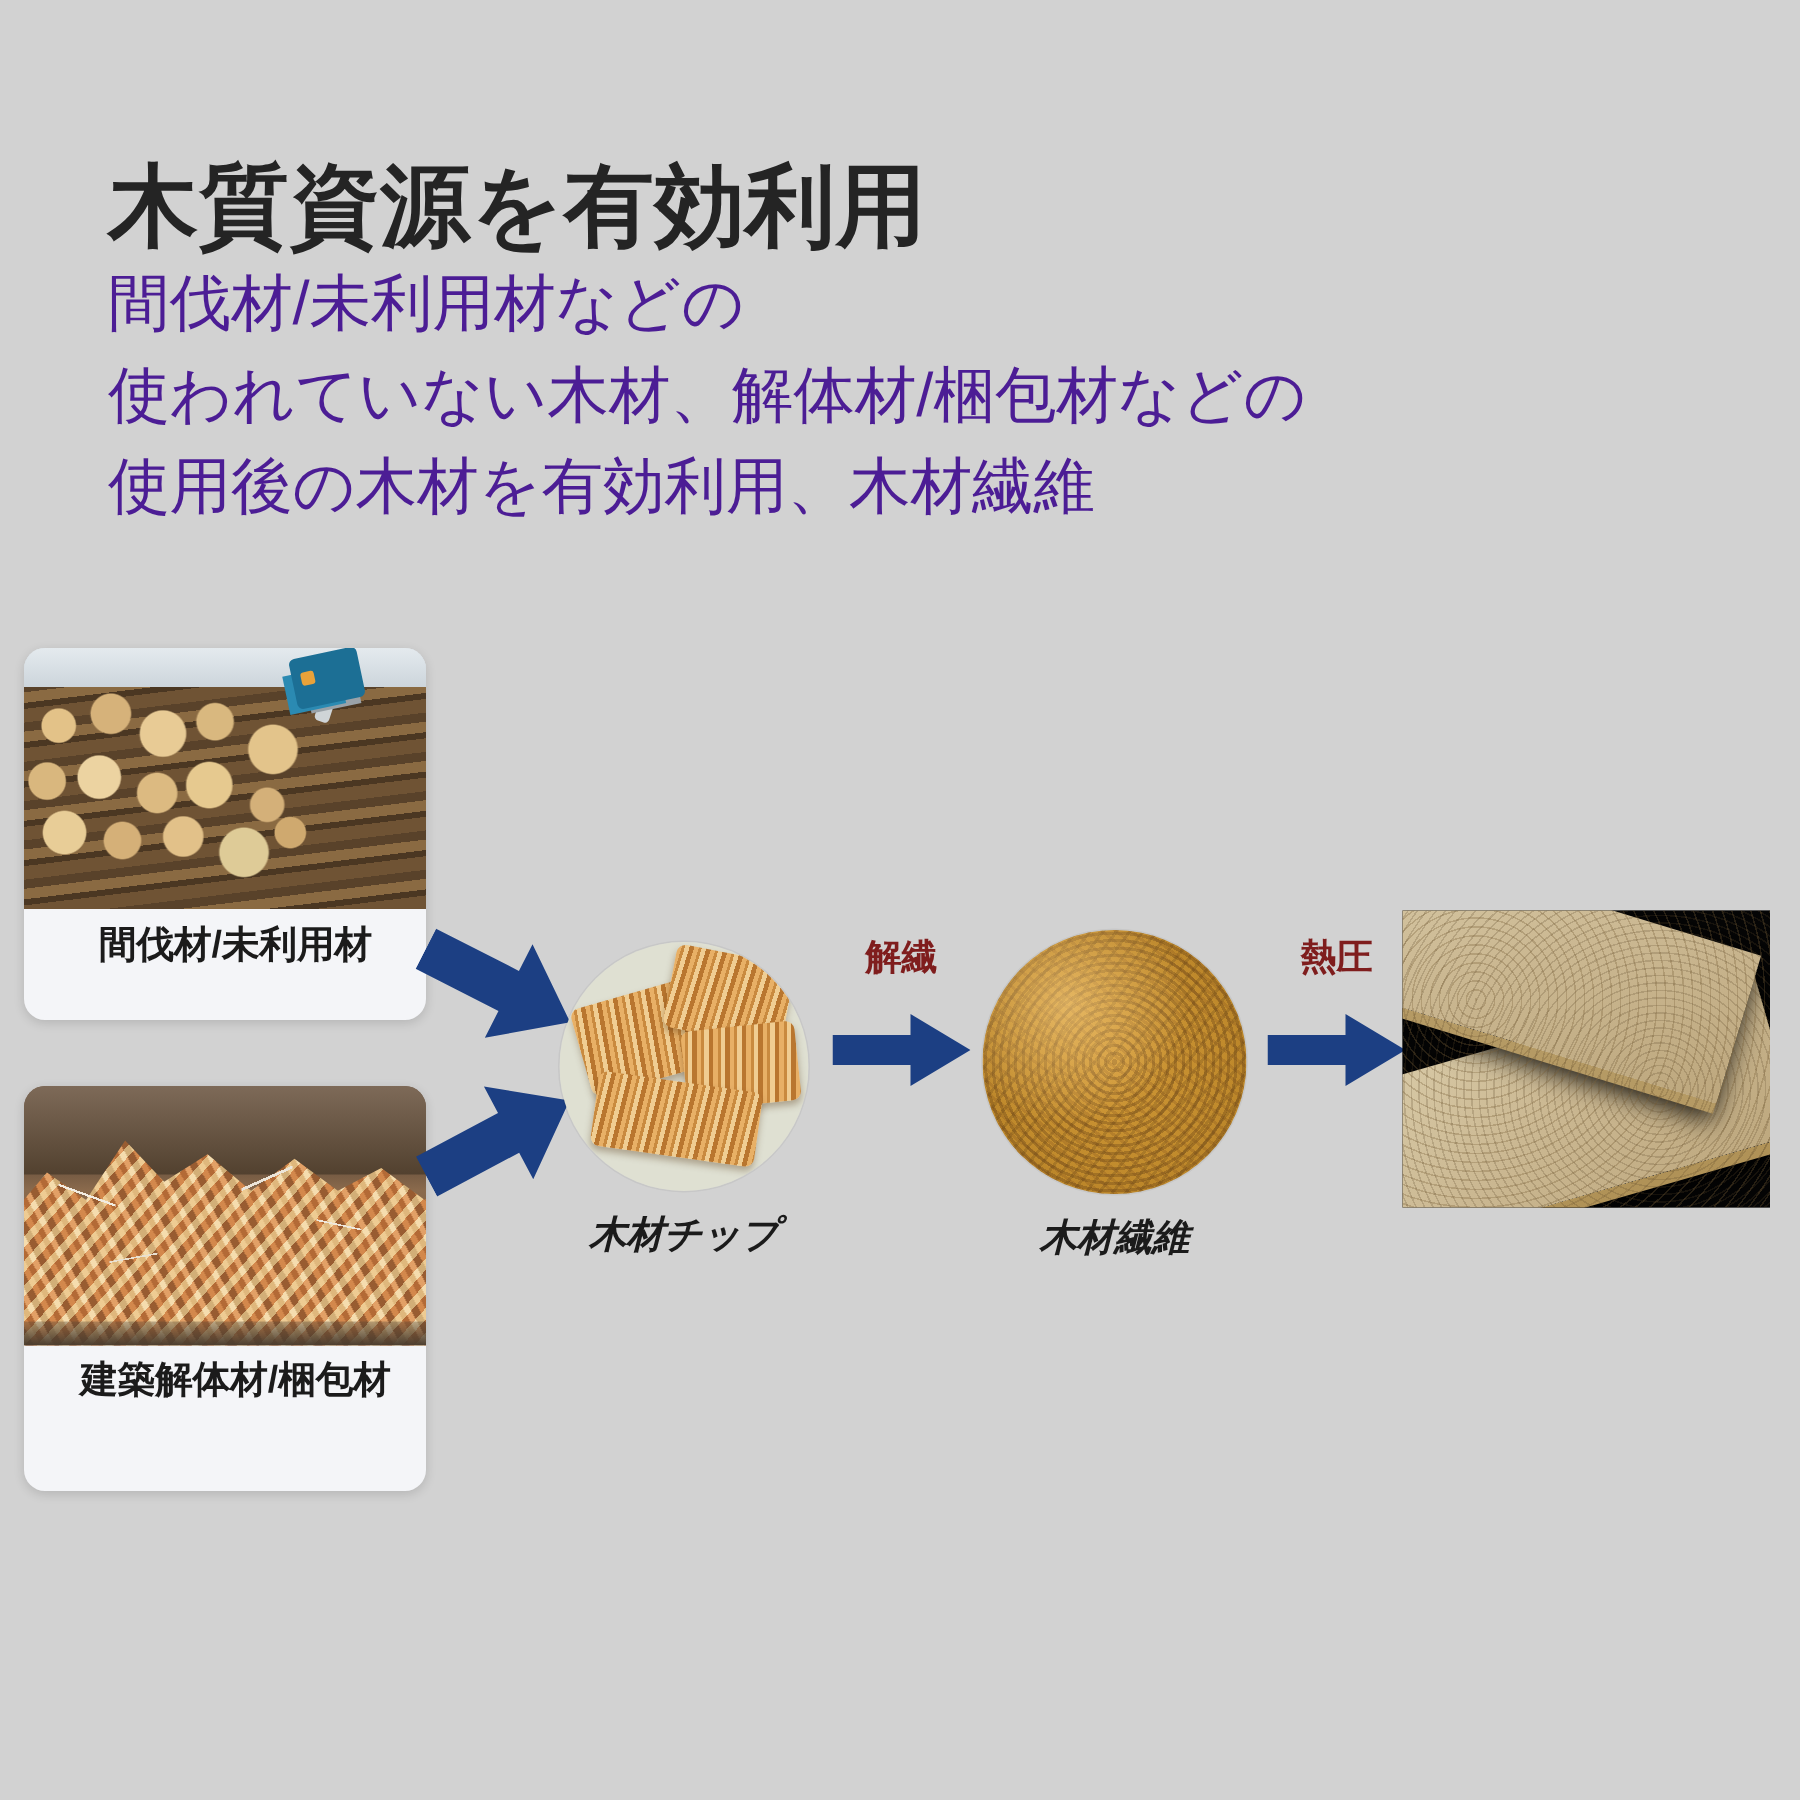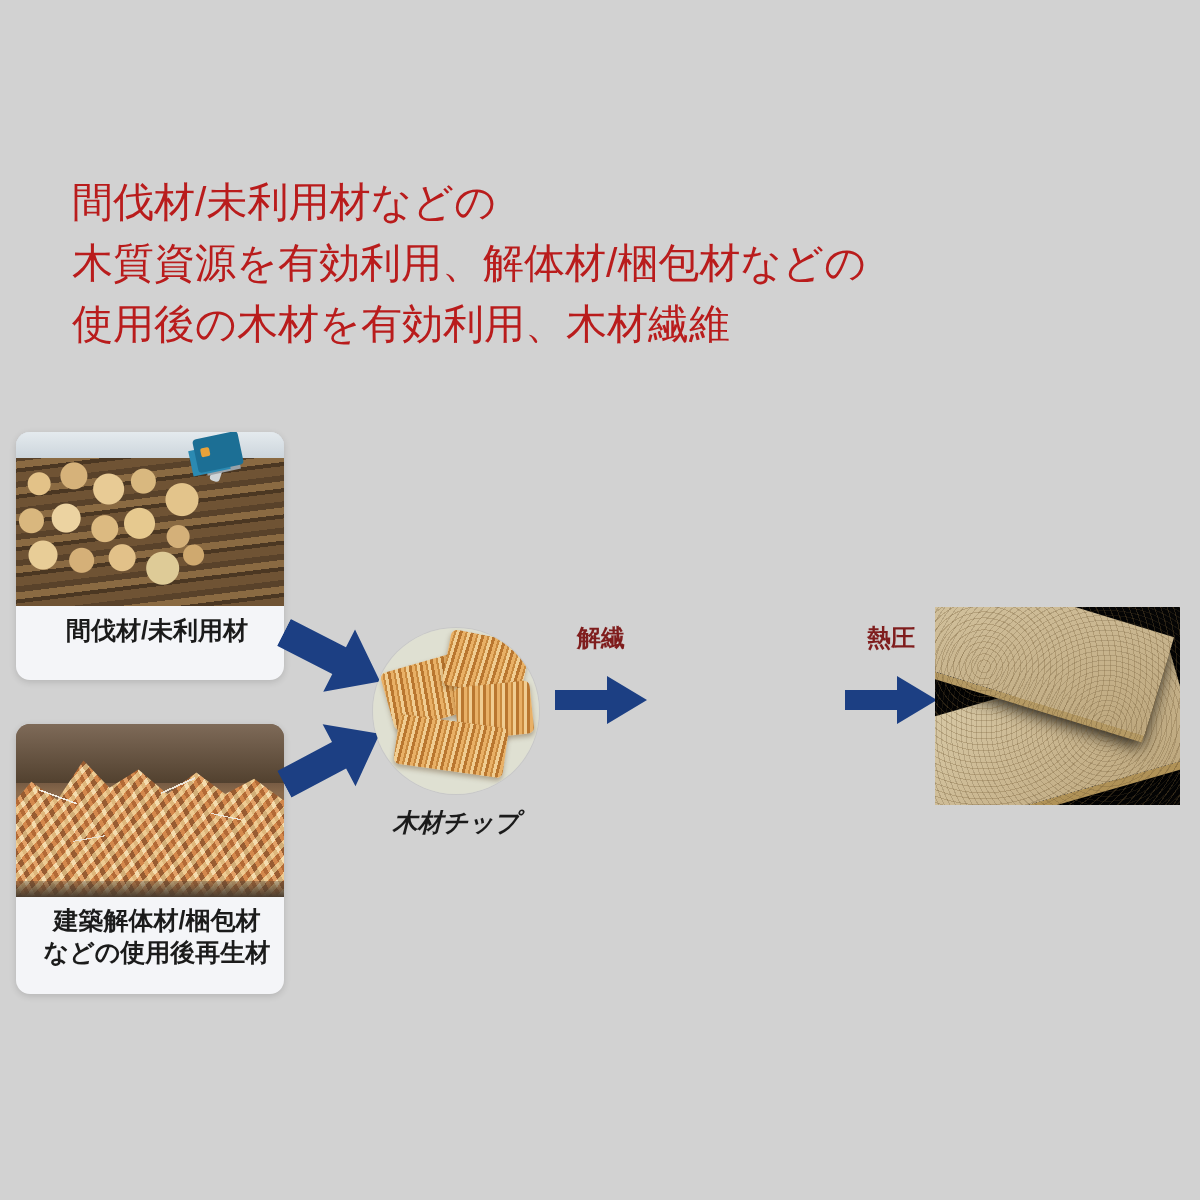--- a/index.html
+++ b/index.html
@@ -33,21 +33,21 @@
     color: #242424;
     white-space: nowrap;
   }
   .lede {
     position: absolute;
     left: 72px;
     top: 172px;
     font-size: 41px;
     font-weight: 500;
     line-height: 61px;
-    color: #b91c1c;
+    color: #4c1d95;
     white-space: nowrap;
   }
   .lede div { white-space: nowrap; }
 
   
   .card {
     position: absolute;
     background: #f4f5f8;
     border-radius: 14px;
     box-shadow: 0 2px 7px rgba(0,0,0,0.14);
@@ -278,24 +278,25 @@
       repeating-radial-gradient(circle at 20% 30%, rgba(120,95,55,.30) 0 1px, transparent 1px 6px),
       repeating-radial-gradient(circle at 70% 60%, rgba(90,70,40,.22) 0 1px, transparent 1px 5px);
     pointer-events:none;
   }
 </style>
 </head>
 <body style="background: rgb(210, 210, 210);">
 
 <div class="page">
 
+  <h1 class="title">木質資源を有効利用</h1>
 
   <div class="lede">
     <div>間伐材/未利用材などの</div>
-    <div>木質資源を有効利用、解体材/梱包材などの</div>
+    <div>使われていない木材、解体材/梱包材などの</div>
     <div>使用後の木材を有効利用、木材繊維</div>
   </div>
 
   <div class="card" id="card-logs">
     <div class="photo">
       <div class="ph-logs">
         <div class="skyband"></div>
         <div class="pile"></div>
         <div class="ends"></div>
         <div class="arm"></div>
@@ -311,21 +312,20 @@
     <div class="photo">
       <div class="ph-scrap">
         <div class="wall"></div>
         <div class="heap"></div>
         <div class="papers"></div>
         <div class="floor"></div>
       </div>
     </div>
     <div class="caption">
       <div>建築解体材/梱包材</div>
-      <div>などの使用後再生材</div>
     </div>
   </div>
 
   <div class="big-arrow" id="arrow-logs" style="color: rgb(28, 63, 131);">
     <svg viewBox="0 0 108 74" aria-hidden="true">
       <polygon points="0,22 62,22 62,2 108,37 62,72 62,52 0,52" fill="currentColor"></polygon>
     </svg>
   </div>
 
   <div class="big-arrow" id="arrow-demo" style="color: rgb(28, 63, 131);">
@@ -348,20 +348,26 @@
 
   <div class="step" id="step-defibration">
     <div class="step-label">解繊</div>
     <div class="sm-arrow" style="color: rgb(28, 63, 131);">
       <svg viewBox="0 0 92 48" aria-hidden="true">
         <polygon points="0,14 52,14 52,0 92,24 52,48 52,34 0,34" fill="currentColor"></polygon>
       </svg>
     </div>
   </div>
 
+  <div class="stage" id="stage-fiber">
+    <div class="disc">
+      <div class="ph-fiber"></div>
+    </div>
+    <div class="stage-label">木材繊維</div>
+  </div>
 
   <div class="step" id="step-hotpress">
     <div class="step-label">熱圧</div>
     <div class="sm-arrow" style="color: rgb(28, 63, 131);">
       <svg viewBox="0 0 92 48" aria-hidden="true">
         <polygon points="0,14 52,14 52,0 92,24 52,48 52,34 0,34" fill="currentColor"></polygon>
       </svg>
     </div>
   </div>
 

